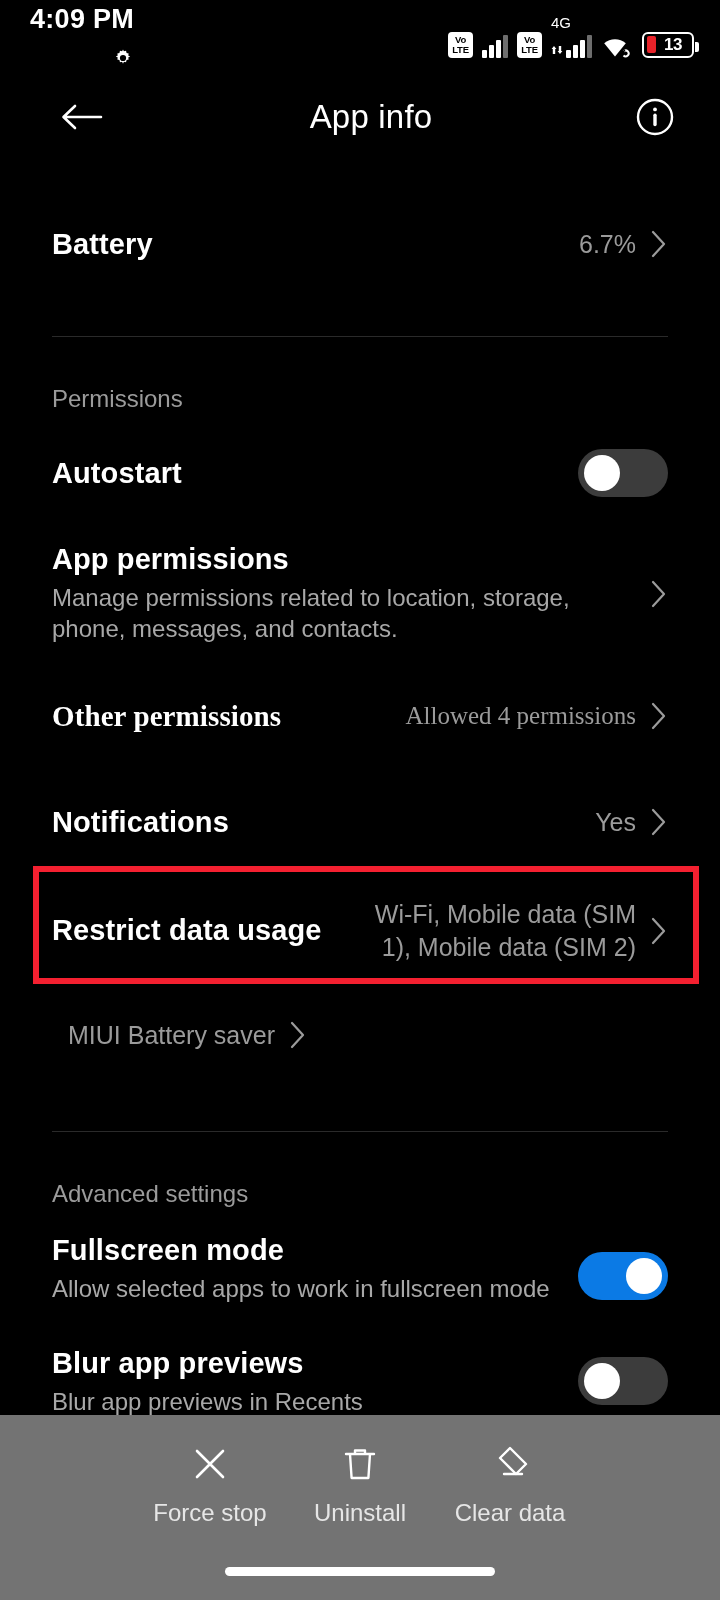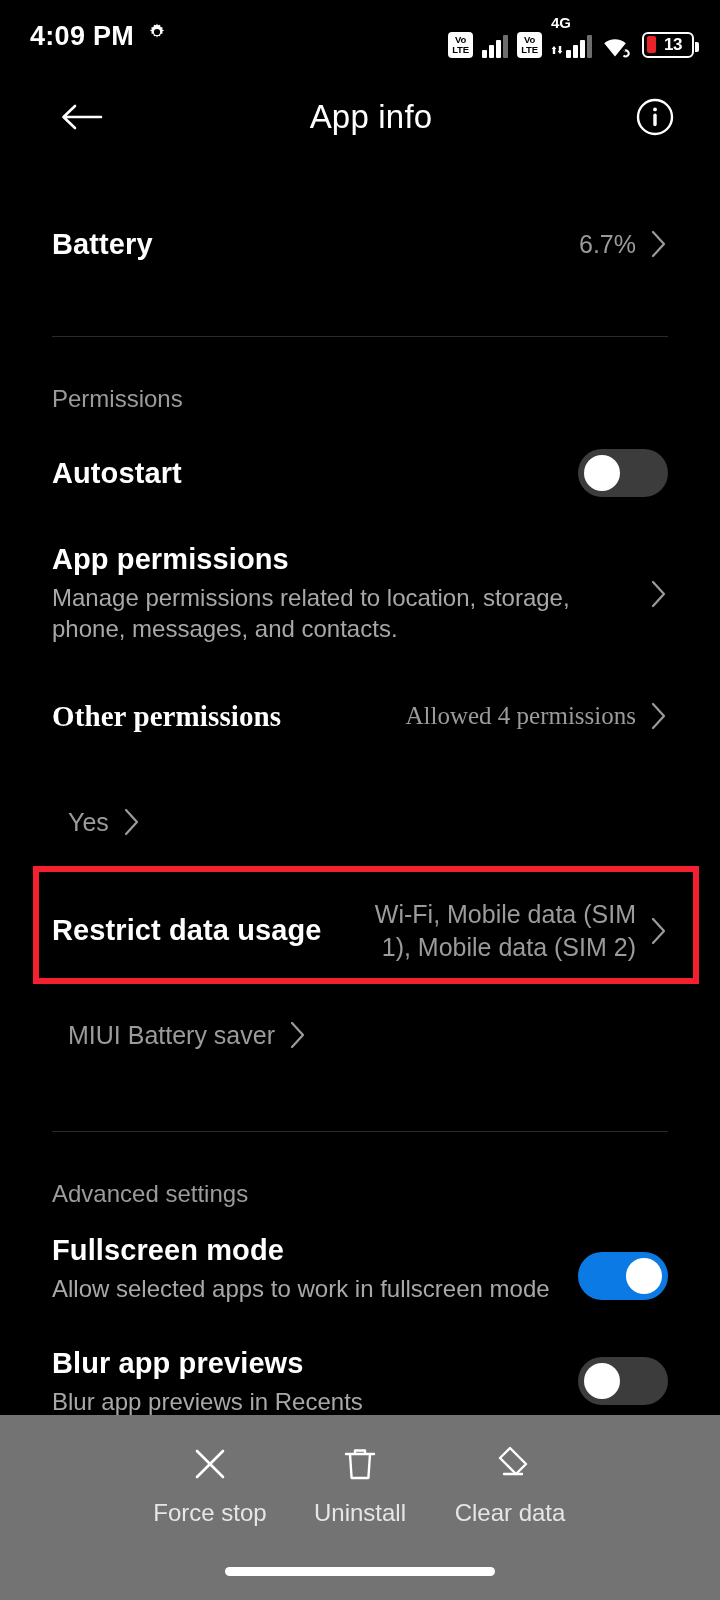--- a/index.html
+++ b/index.html
@@ -10,38 +10,38 @@
     overflow:hidden;
   }
   .phone { position:relative; width:720px; height:1600px; background:#000; color:#fff; }
 
   
   .statusbar {
     position:absolute; top:0; left:0; width:720px; height:72px;
     display:flex; align-items:center; justify-content:space-between;
     padding:0 26px 0 30px;
   }
-  .sb-left { display:flex; align-items:flex-start; gap:12px; }
+  .sb-left { display:flex; align-items:flex-end; gap:12px;flex-direction:column; }
   .sb-clock { font-size:27px; font-weight:600; letter-spacing:.3px; color:#fff; }
   .gear-ic { width:22px; height:22px; display:block; }
   .sb-right { display:flex; align-items:flex-end; gap:9px; }
   .volte {
     width:25px; height:26px; background:#fff; color:#000;
     border-radius:4px; display:flex; flex-direction:column;
     align-items:center; justify-content:center; line-height:1;
     font-size:10px; font-weight:700; padding:1px 0;
   }
   .volte span { display:block; font-size:9.5px; letter-spacing:-.2px; }
   .bars { display:flex; align-items:flex-end; gap:2px; height:26px; }
   .bars i { display:block; width:5px; background:#fff; border-radius:1px; }
   .bars i:nth-child(1){height:8px;} .bars i:nth-child(2){height:13px;}
   .bars i:nth-child(3){height:18px;} .bars i:nth-child(4){height:23px;}
   .bars i.dim { background:#6d6d6d; }
   .g4grp { display:flex; flex-direction:column; align-items:flex-start; }
-  .g4 { font-size:15px; font-weight:700; line-height:1; margin-bottom:2px; }
+  .g4 { font-size:15px; font-weight:400; line-height:1; margin-bottom:2px; }
   .wifi { width:32px; height:26px; display:block; }
   .batt {
     position:relative; width:52px; height:26px; border:2.5px solid #fff;
     border-radius:6px; display:flex; align-items:center; padding:2.5px;
   }
   .batt::after {
     content:""; position:absolute; right:-7px; top:8px;
     width:4px; height:10px; background:#fff; border-radius:0 2px 2px 0;
   }
   .batt-fill { width:9px; height:100%; background:#e8232a; border-radius:2px; }
@@ -240,20 +240,23 @@
       </div>
       <div class="row-value">Allowed 4 permissions</div>
       <div class="chev">
         <svg width="18" height="30" viewBox="0 0 18 30">
             <path fill="none" stroke="#9b9b9b" stroke-width="2.2" stroke-linecap="round" stroke-linejoin="round" d="M3 3l11 12L3 27"></path>
           </svg>
       </div>
     </div>
 
     <div class="row" style="margin-top:42px;">
+      <div class="row-main">
+        <div class="row-title">Notifications</div>
+      </div>
       <div class="row-value">Yes</div>
       <div class="chev">
         <svg width="18" height="30" viewBox="0 0 18 30">
             <path fill="none" stroke="#9b9b9b" stroke-width="2.2" stroke-linecap="round" stroke-linejoin="round" d="M3 3l11 12L3 27"></path>
           </svg>
       </div>
     </div>
 
     <div class="row" style="margin-top:44px;">
       <div class="row-main">

